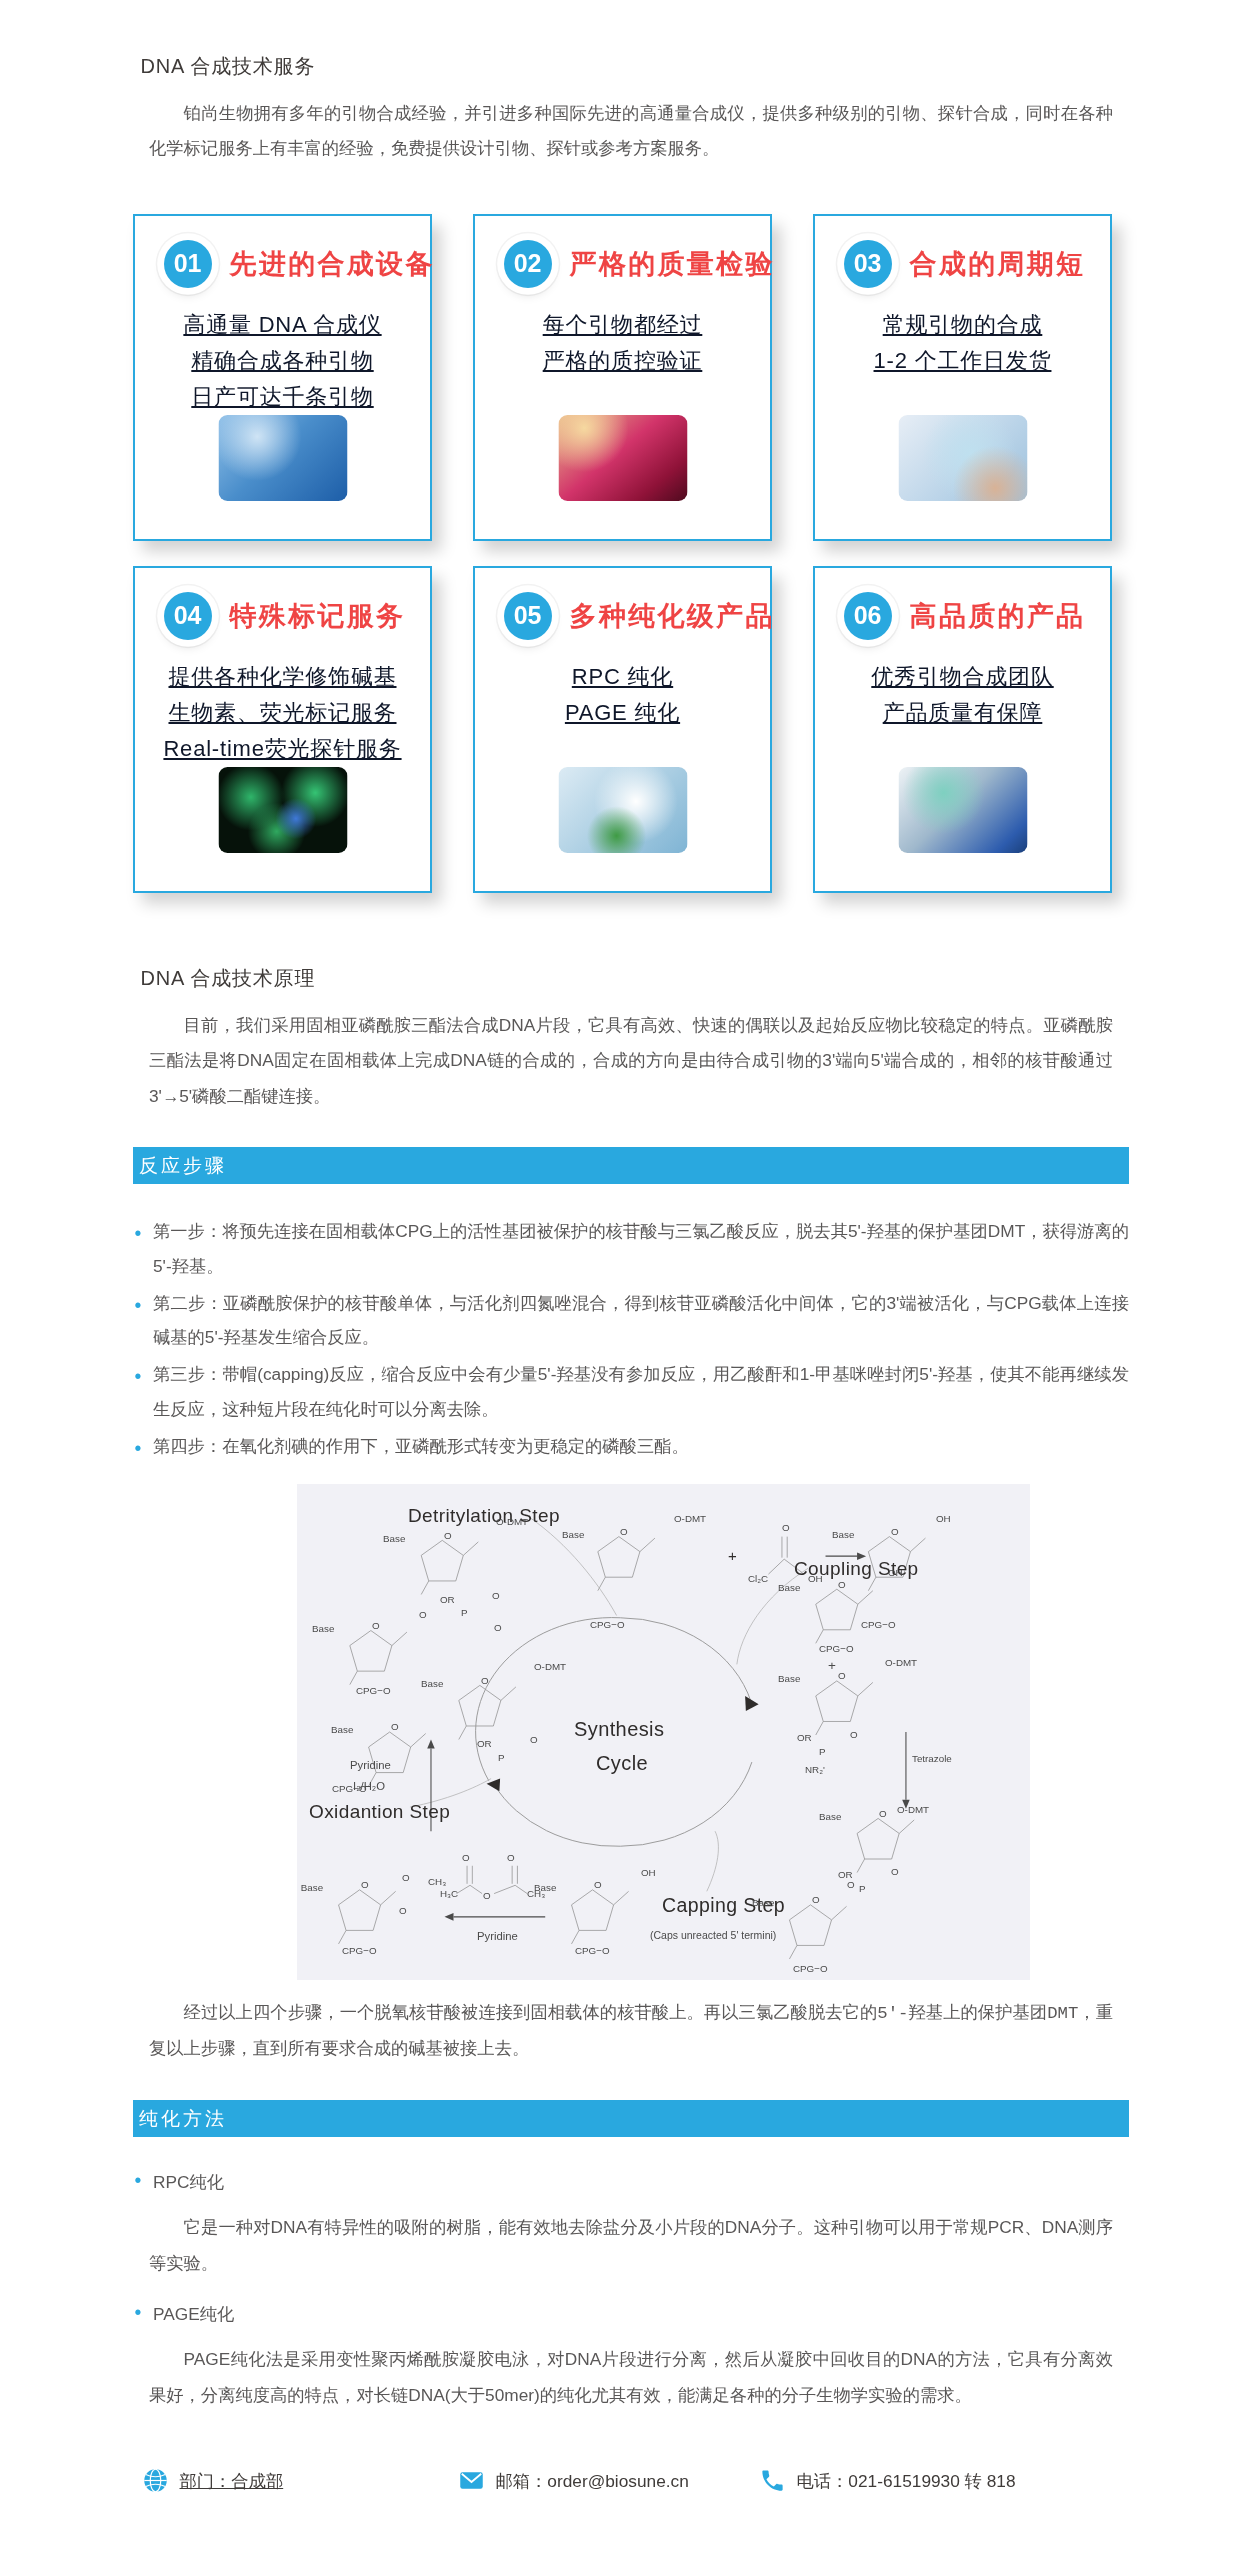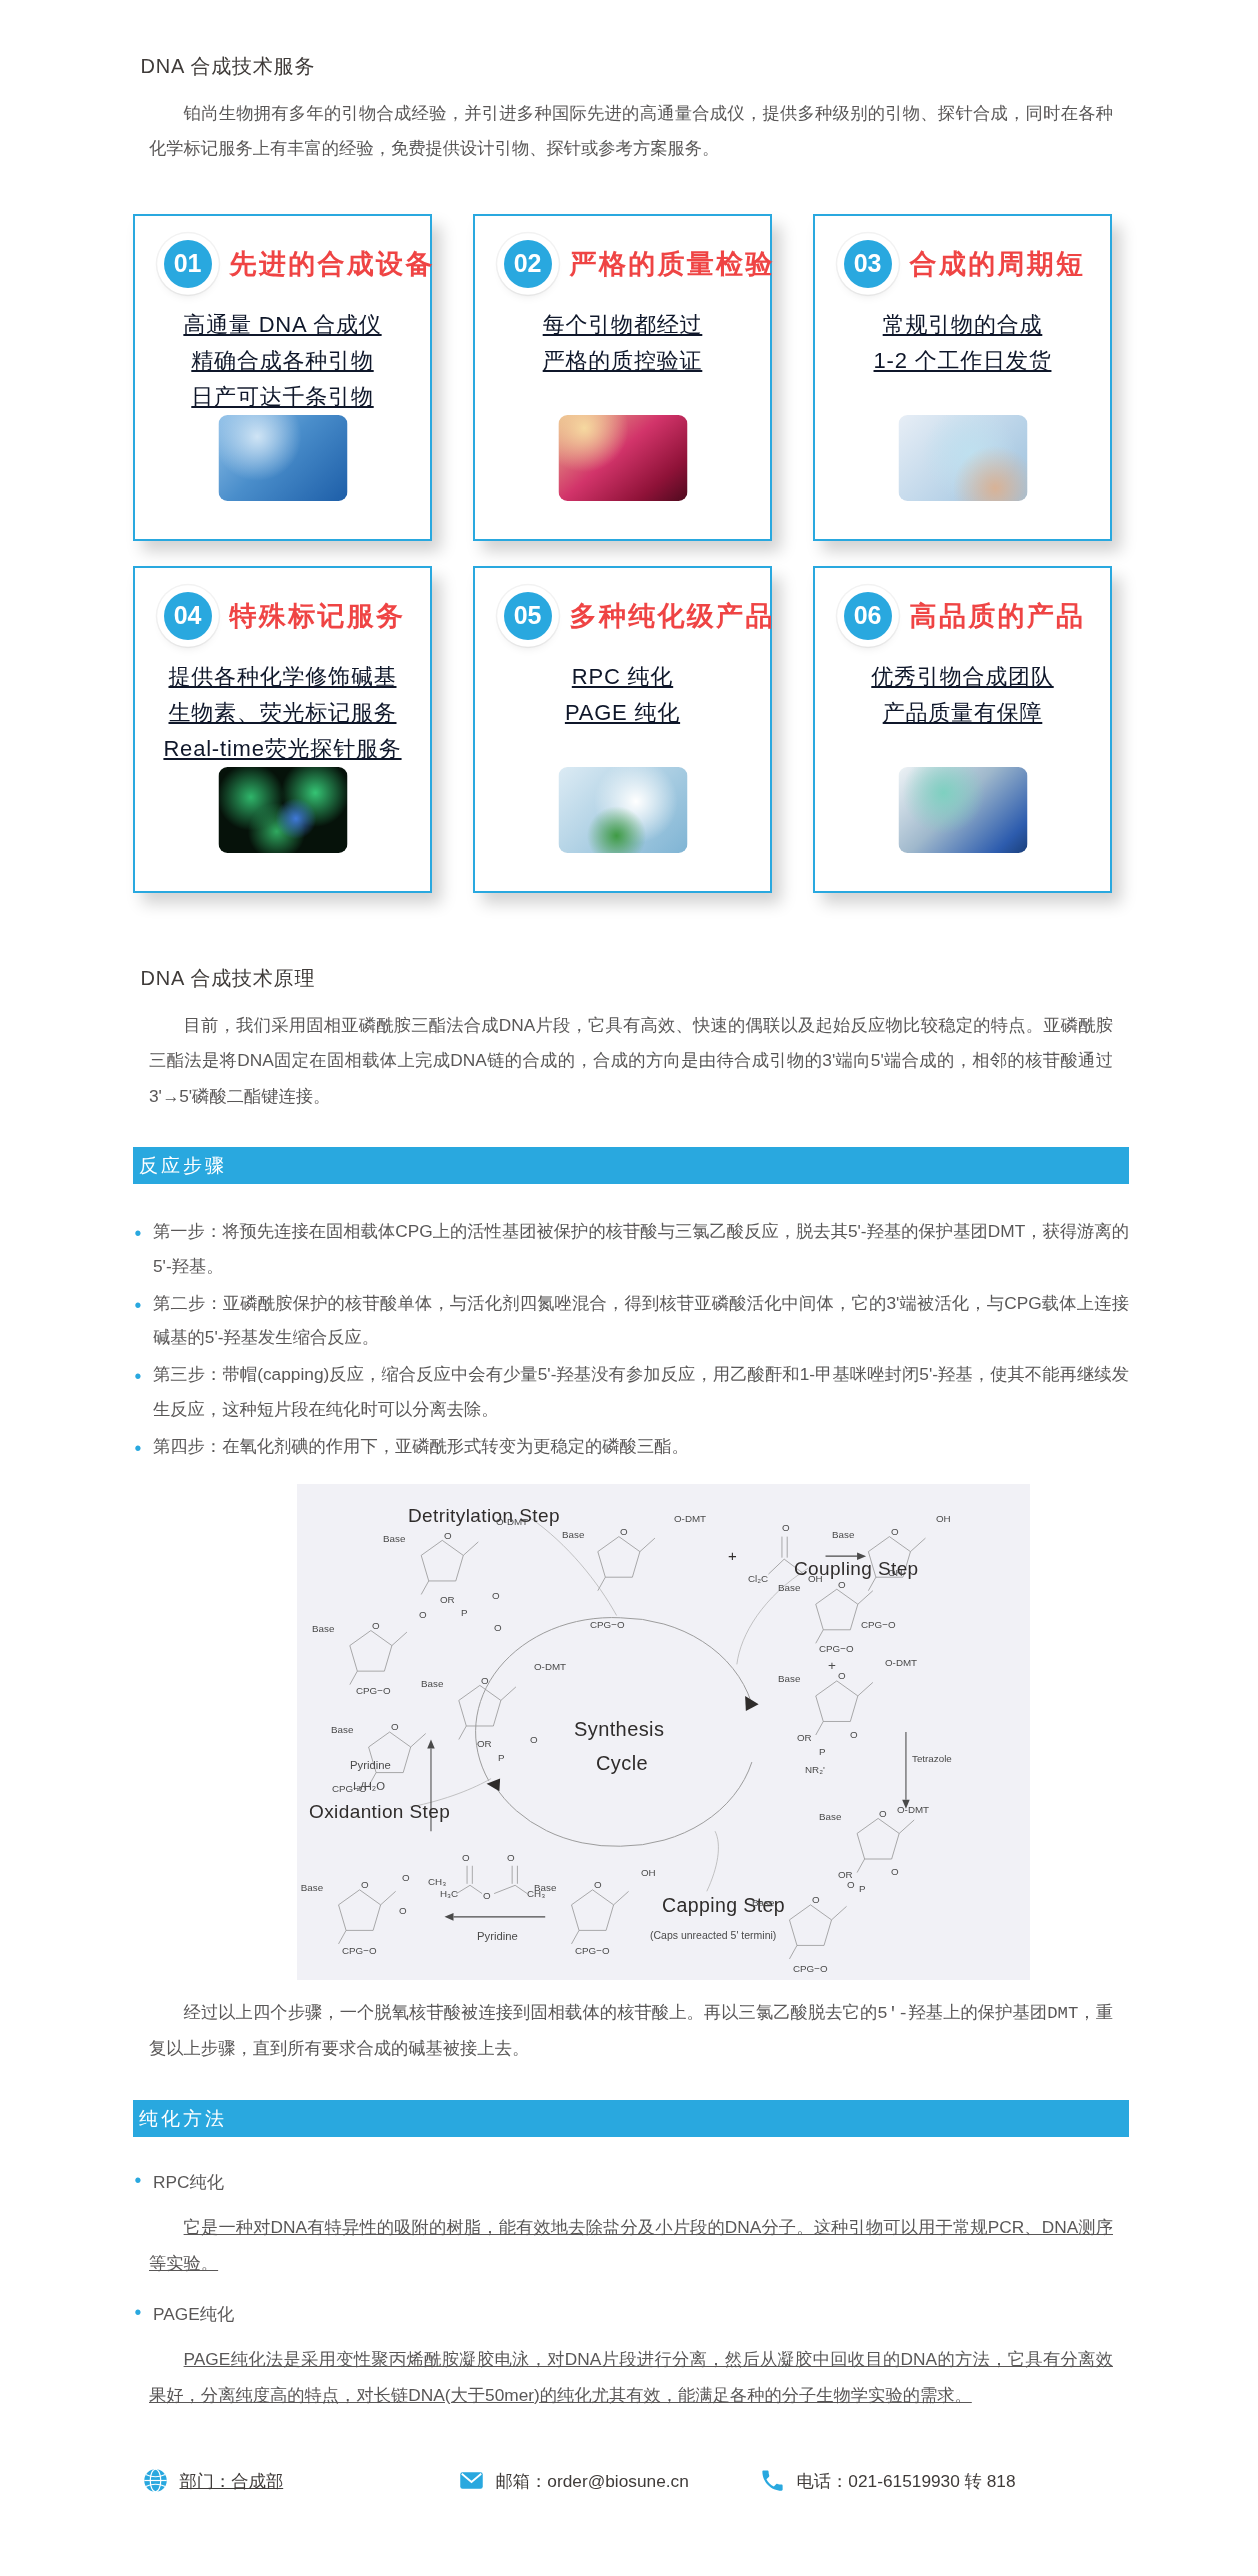--- a/index.html
+++ b/index.html
@@ -53,21 +53,21 @@
   .steps li::before{content:"•";position:absolute;left:1.5px;top:0;color:#29a8df;font-size:19.5px;}
   
   .diagram{position:relative;margin:21px 0 0 164px;width:733px;height:496px;background:#f1f1f6;}
   .diagram svg{position:absolute;left:0;top:0;}
   .dlabel{position:absolute;font-size:9.8px;color:#4a4a4a;white-space:nowrap;transform:translate(0,0);}
   .dstep{color:#2f2c2b;letter-spacing:0.4px;}
   .closing{margin-top:47px;text-indent:2em;font-family:Liberation Mono, monospace;}
   
   .pur-name{position:relative;padding-left:20px;font-size:17.3px;color:#595757;margin-top:21px;}
   .pur-name::before{content:"•";position:absolute;left:1.5px;top:-1.5px;color:#29a8df;font-size:19.5px;}
-  .pur-desc{margin-top:7.5px;text-indent:2em;text-decoration:underline;}
+  .pur-desc{margin-top:7.5px;text-indent:2em;}
   .pur-block{margin-top:33px;}
   
   .footer{display:flex;align-items:center;margin-top:54px;padding-left:9px;}
   .fitem{display:flex;align-items:center;gap:10.5px;font-size:17.3px;color:#3f3b39;}
   .fitem:nth-child(1){width:316px;text-decoration:underline;}
   .fitem:nth-child(2){width:301px;}
   .ficon{width:27px;height:27px;flex:0 0 auto;}
 </style>
 </head>
 <body>

